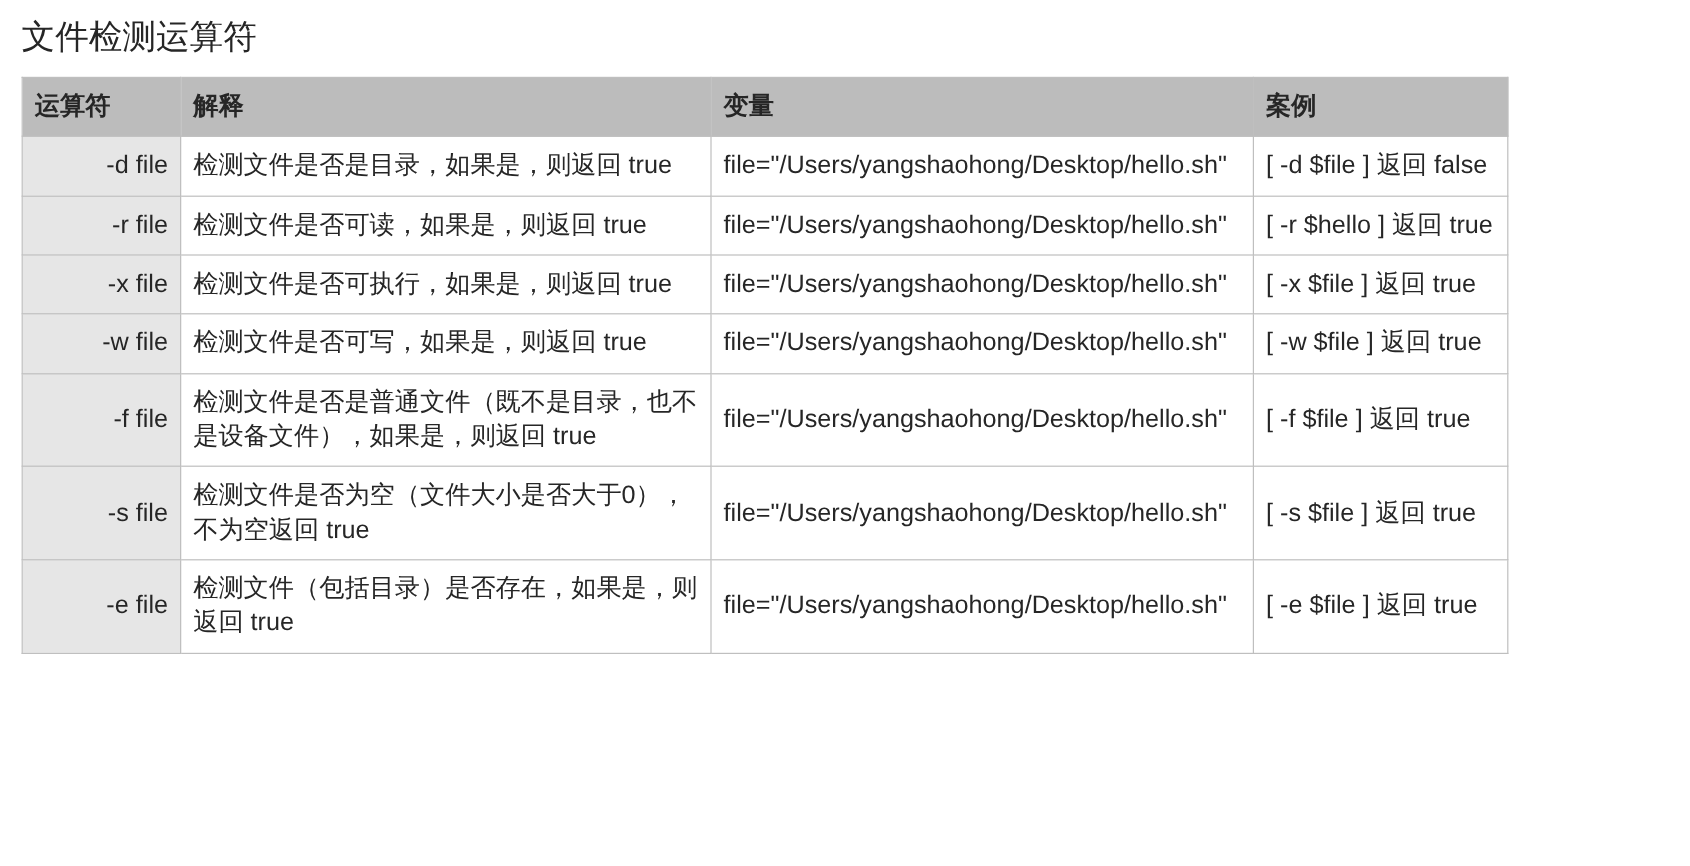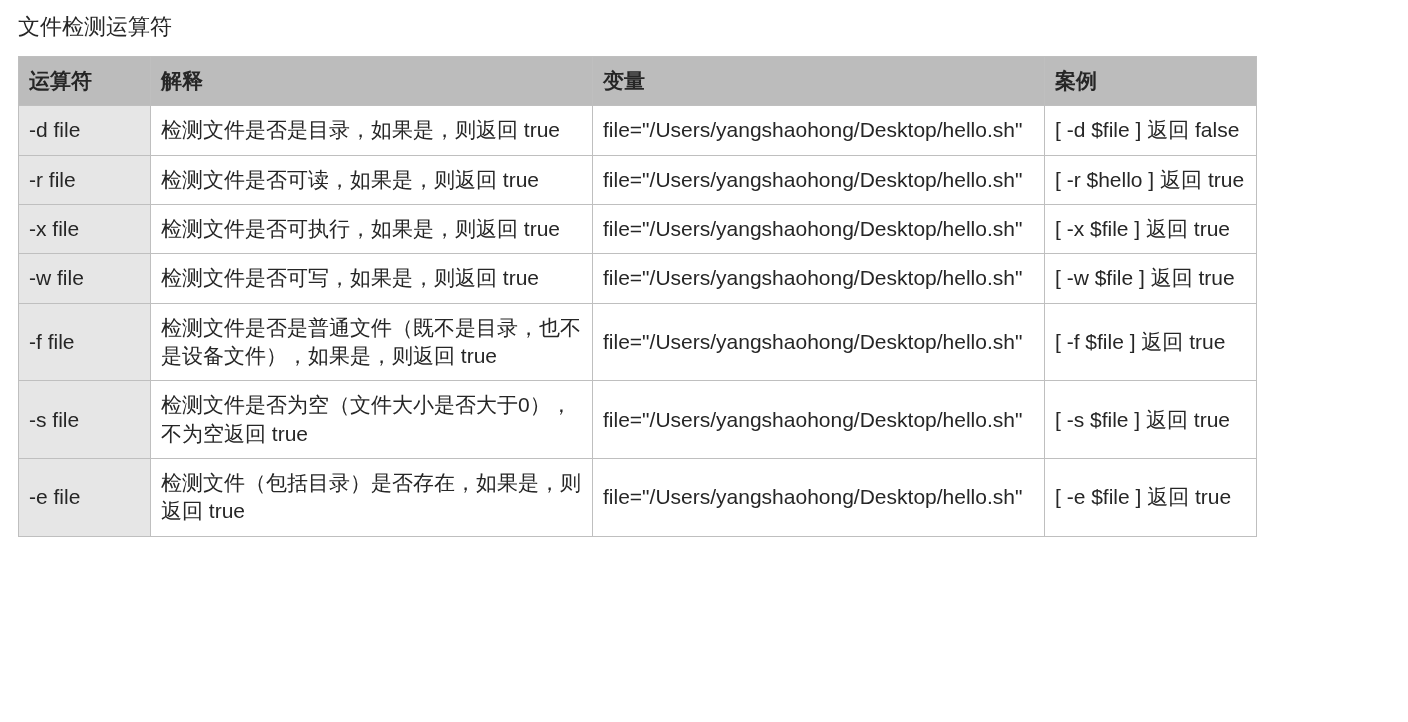--- a/index.html
+++ b/index.html
@@ -6,21 +6,21 @@
   body {
     margin: 0;
     padding: 12px 18px;
     font-family: -apple-system, BlinkMacSystemFont, "Segoe UI", "PingFang SC", "Hiragino Sans GB", "Microsoft YaHei", sans-serif;
     font-size: 20px;
     color: #262626;
     background: #ffffff;
     width: 1408px;
   }
   .title {
-    font-size: 22px;
+    font-size: 28px;
     margin: 0 0 14px 0;
     font-weight: 400;
     color: #262626;
   }
   table {
     border-collapse: collapse;
     width: 1238px;
     table-layout: fixed;
   }
   col.c1 { width: 132px; }
@@ -36,20 +36,21 @@
     word-break: break-all;
     font-size: 21px;
   }
   th {
     background: #bcbcbc;
     font-weight: 600;
     color: #262626;
   }
   td.op {
     background: #e6e6e6;
+    text-align: right;
   }
 </style>
 </head>
 <body>
 
 <div class="title">文件检测运算符</div>
 
 <table>
   <colgroup>
     <col class="c1">

